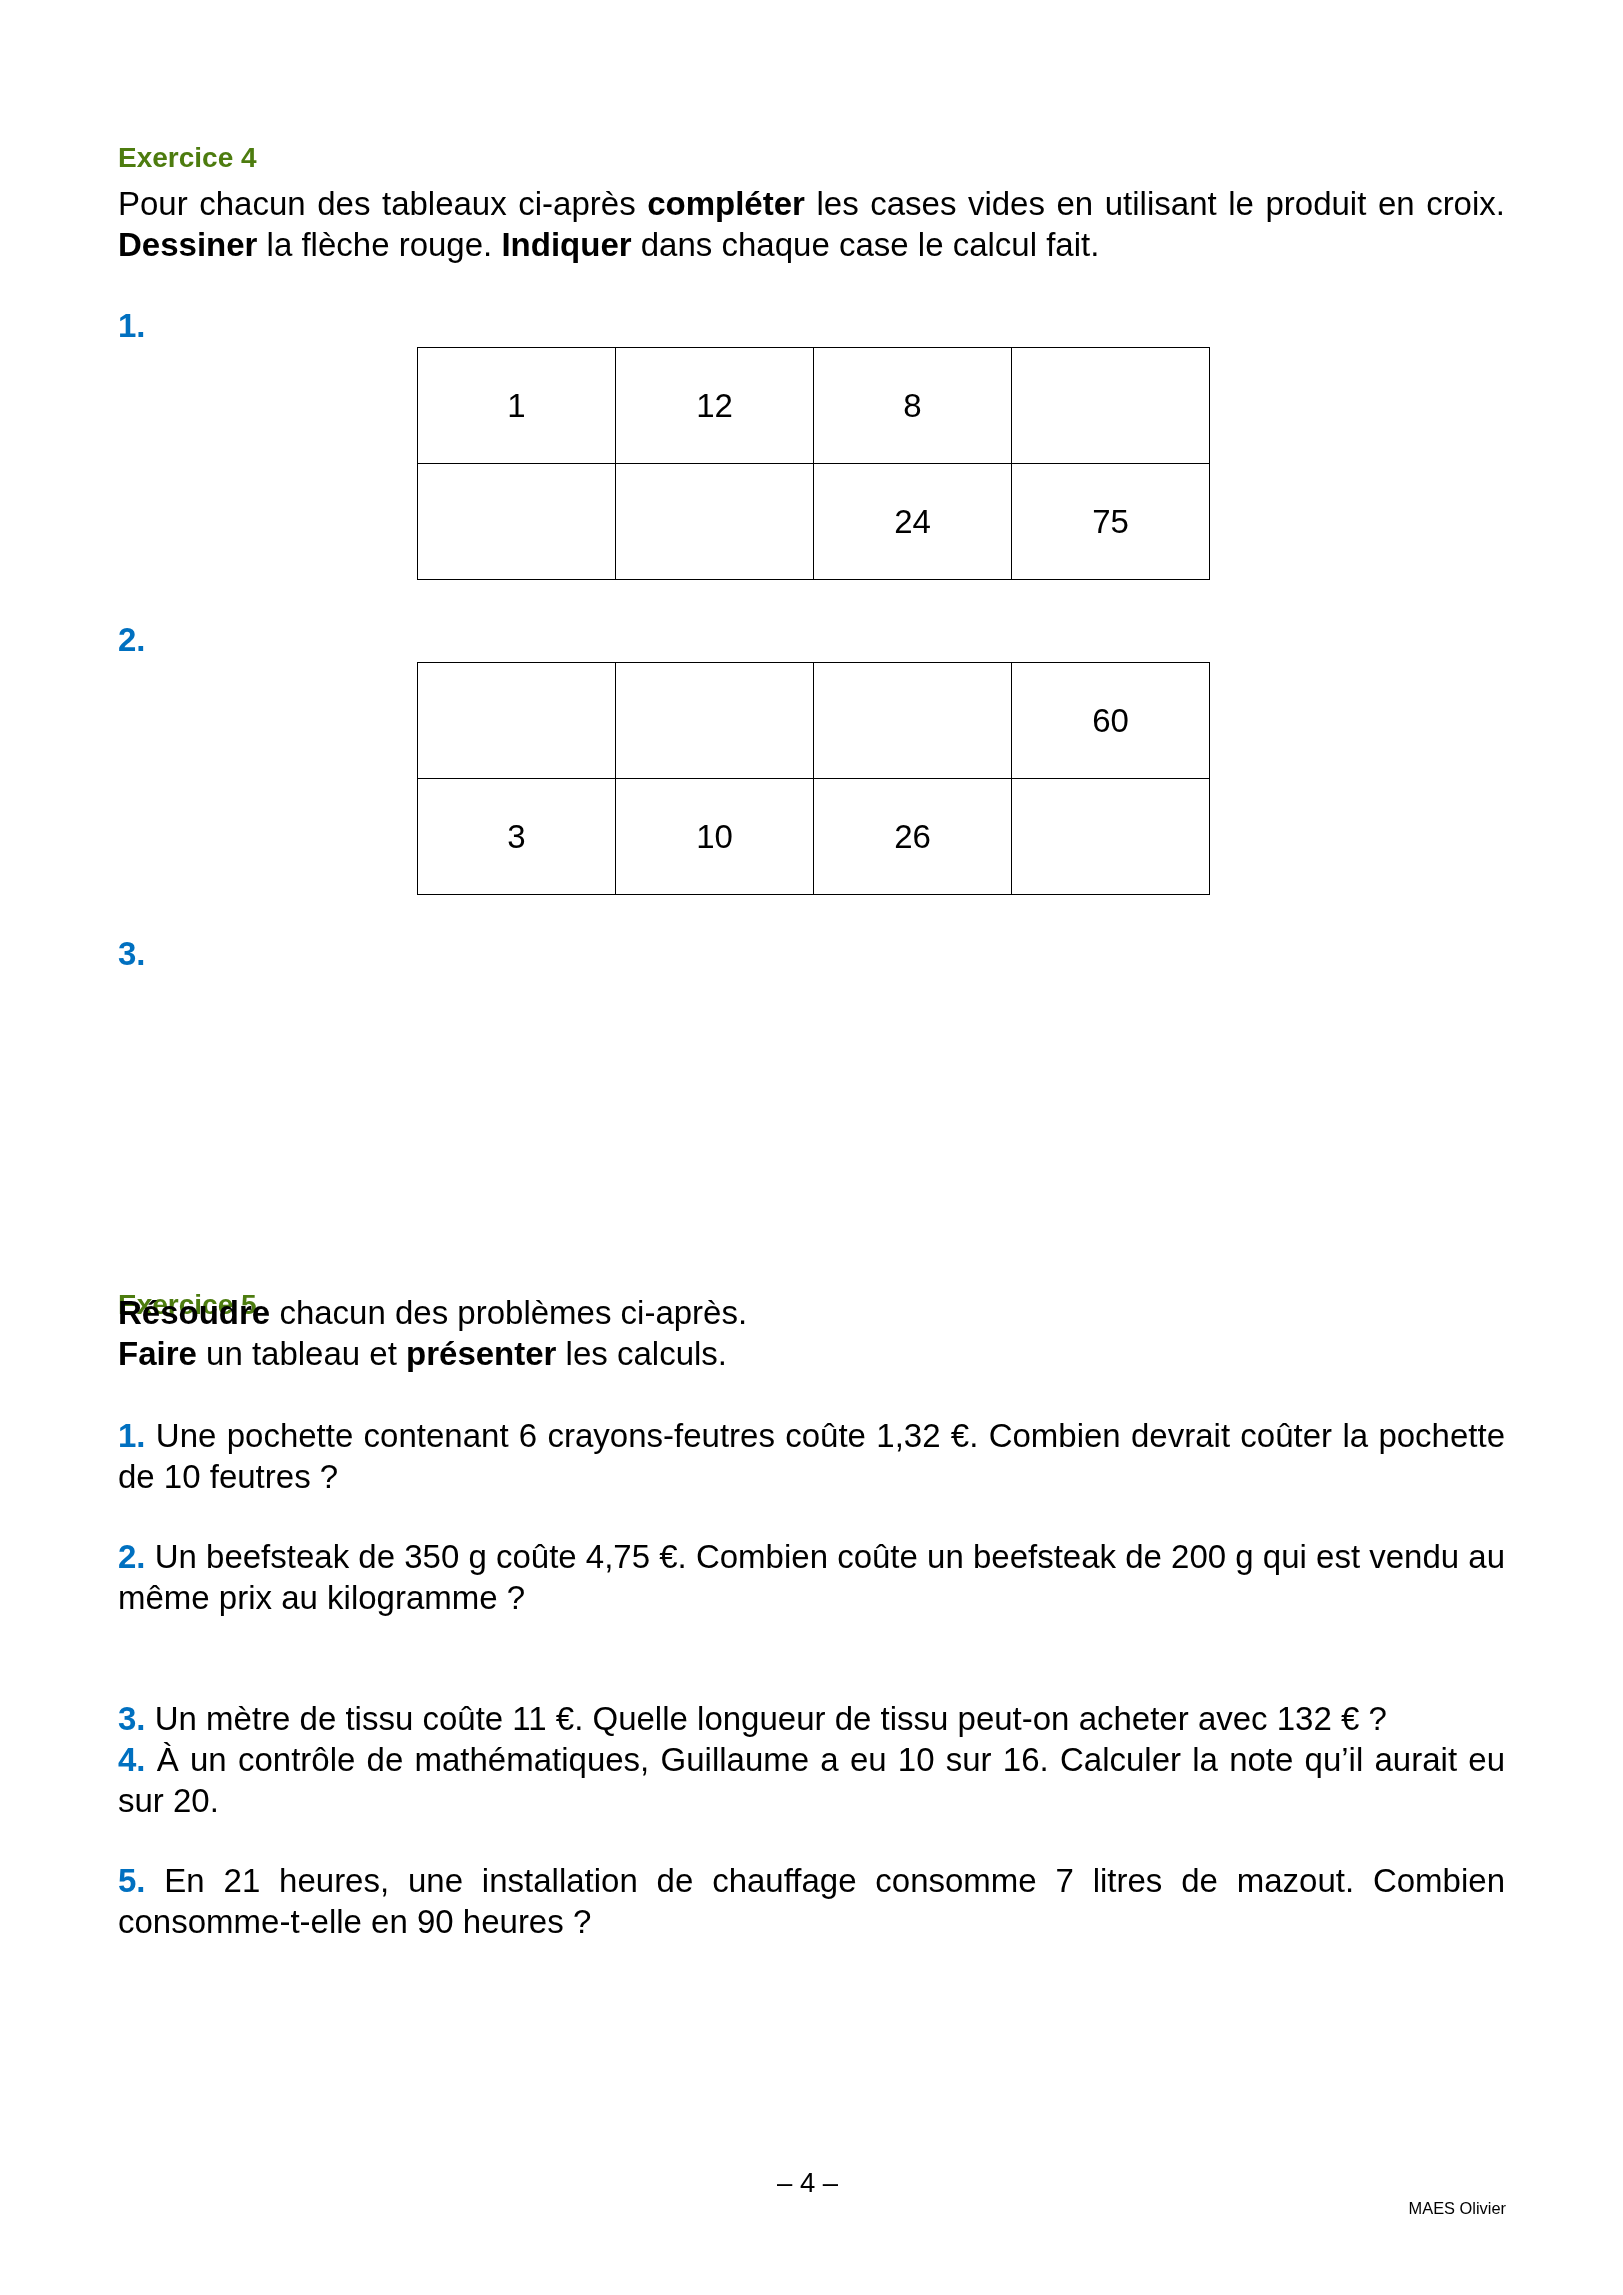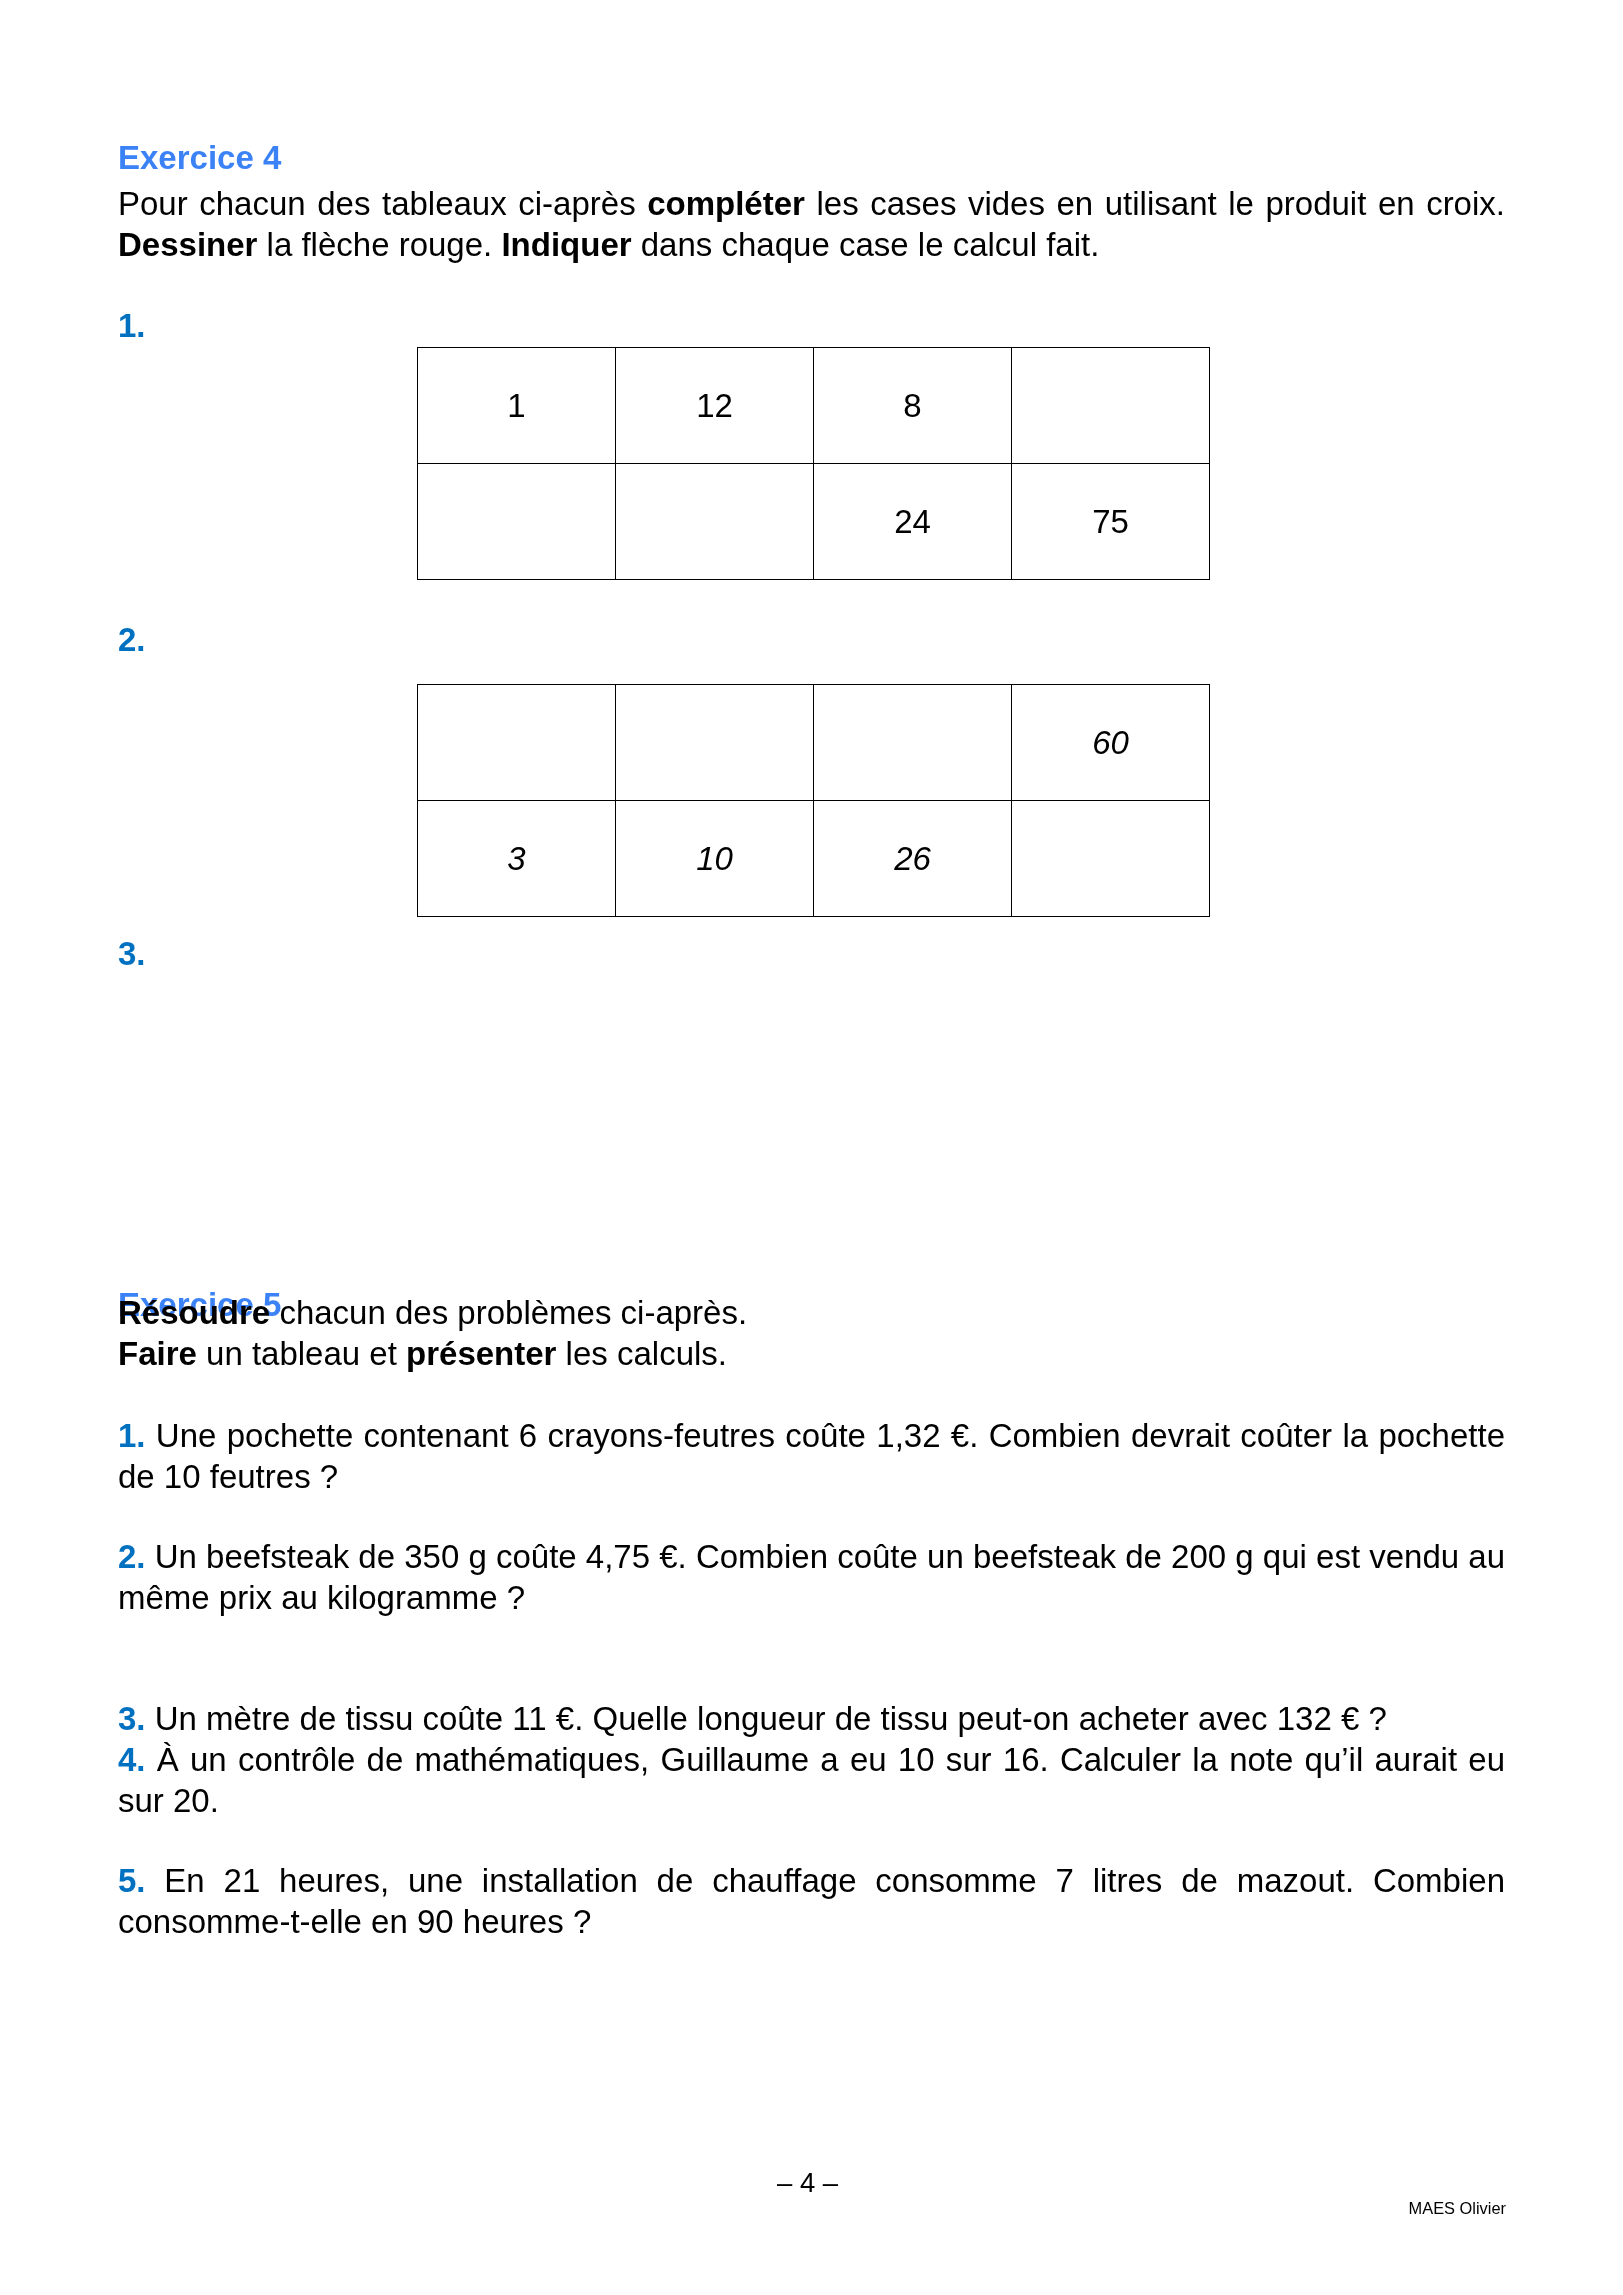--- a/index.html
+++ b/index.html
@@ -1,19 +1,19 @@
 <!DOCTYPE html>
 <html style="font-size:10.5px"><head>
   <meta charset="utf-8">
   <style>
     html, body { margin: 0; padding: 0; background: #ffffff; }
     body { width: 1623px; height: 2295px; position: relative; overflow: hidden;
            font-family: "Liberation Sans", sans-serif; color: #000000; }
     .abs { position: absolute; }
-    .heading { font-weight: bold; color: #3b82f6; font-size: 33px; line-height: 33px; white-space: nowrap; }
+    .heading { font-weight: bold; color: #4d7c0f; font-size: 28px; line-height: 33px; white-space: nowrap; }
     .num { font-weight: bold; color: #0070C0; }
     .para { left: 118px; width: 1387px; font-size: 33px; line-height: 41px; text-align: justify; text-align-last: left; }
     .para b { font-weight: bold; }
     .qlabel { left: 118px; font-size: 33px; line-height: 33px; font-weight: bold; color: #0070C0; }
     table.grid { position: absolute; left: 417px; width: 789px; border-collapse: collapse; table-layout: fixed; }
     table.grid td { width: 197px; height: 115px; border: 1.3px solid #000; text-align: center; vertical-align: middle;
                     font-size: 33px; padding: 0; }
     .pager { font-size: 27.5px; line-height: 27.5px; white-space: nowrap; }
     .author { font-size: 16.4px; line-height: 16.4px; white-space: nowrap; }
   </style>
@@ -38,21 +38,21 @@
   <tr>
     <td></td>
     <td></td>
     <td>24</td>
     <td>75</td>
   </tr>
 </tbody>
   </table>
 
 <div class="abs qlabel" style="top:623px;">2.</div>
-<table class="grid" style="top:684px;font-style:italic;">
+<table class="grid" style="top:662px;">
   <tbody>
       <tr>
     <td></td>
     <td></td>
     <td></td>
     <td>60</td>
   </tr>
   <tr>
     <td>3</td>
     <td>10</td>

